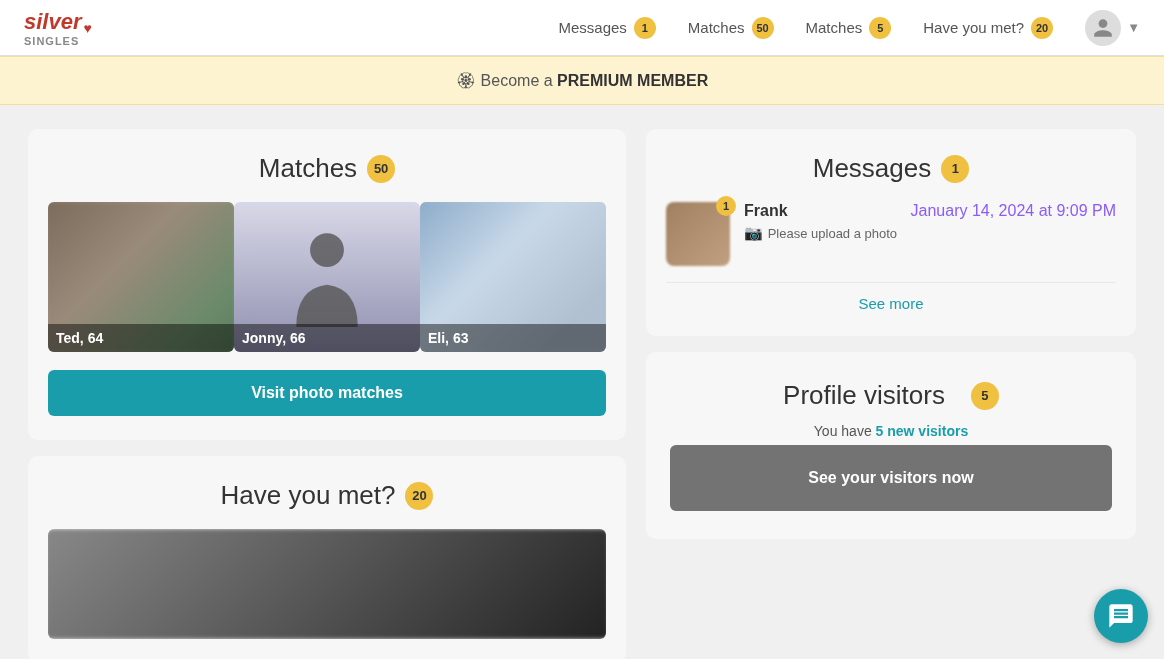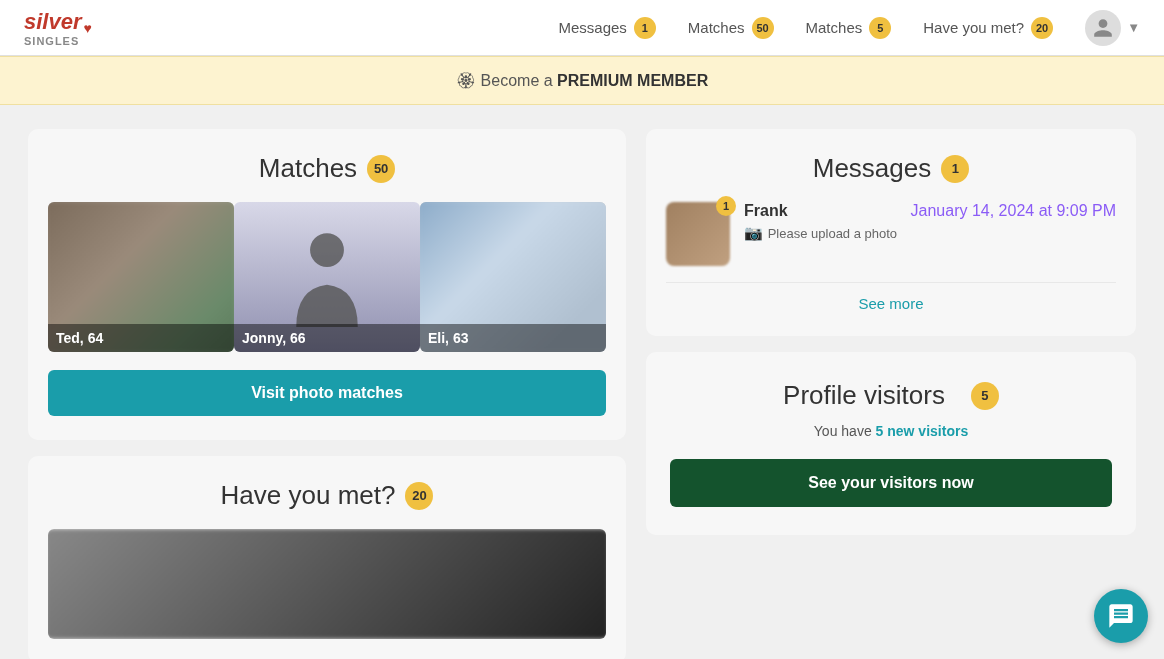--- a/index.html
+++ b/index.html
@@ -248,28 +248,28 @@
       text-align: center;
       color: #1a9daa;
       font-size: 15px;
       cursor: pointer;
       font-weight: 500;
     }
 
     
     .visitors-card { padding: 28px 24px; }
     .visitors-header { display: flex; align-items: center; justify-content: center; gap: 26px; margin-bottom: 12px; }
-    .visitors-sub { text-align: center; font-size: 14px; color: #555; margin-bottom: 20px; }
+    .visitors-sub { text-align: center; font-size: 14px; color: #555; margin-bottom: 6px; }
     .visitors-sub .highlight { color: #1a9daa; font-weight: 600; }
     .visitors-note { text-align: center; font-size: 13px; color: #777; margin-bottom: 20px; }
     .btn-teal {
       display: block;
       width: 100%;
-      padding: 15px;
-      background: #14532d;
+      padding: 24px;
+      background: #737373;
       color: #fff;
       font-size: 16px;
       font-weight: bold;
       border: none;
       border-radius: 6px;
       cursor: pointer;
       text-align: center;
     }
 
     

